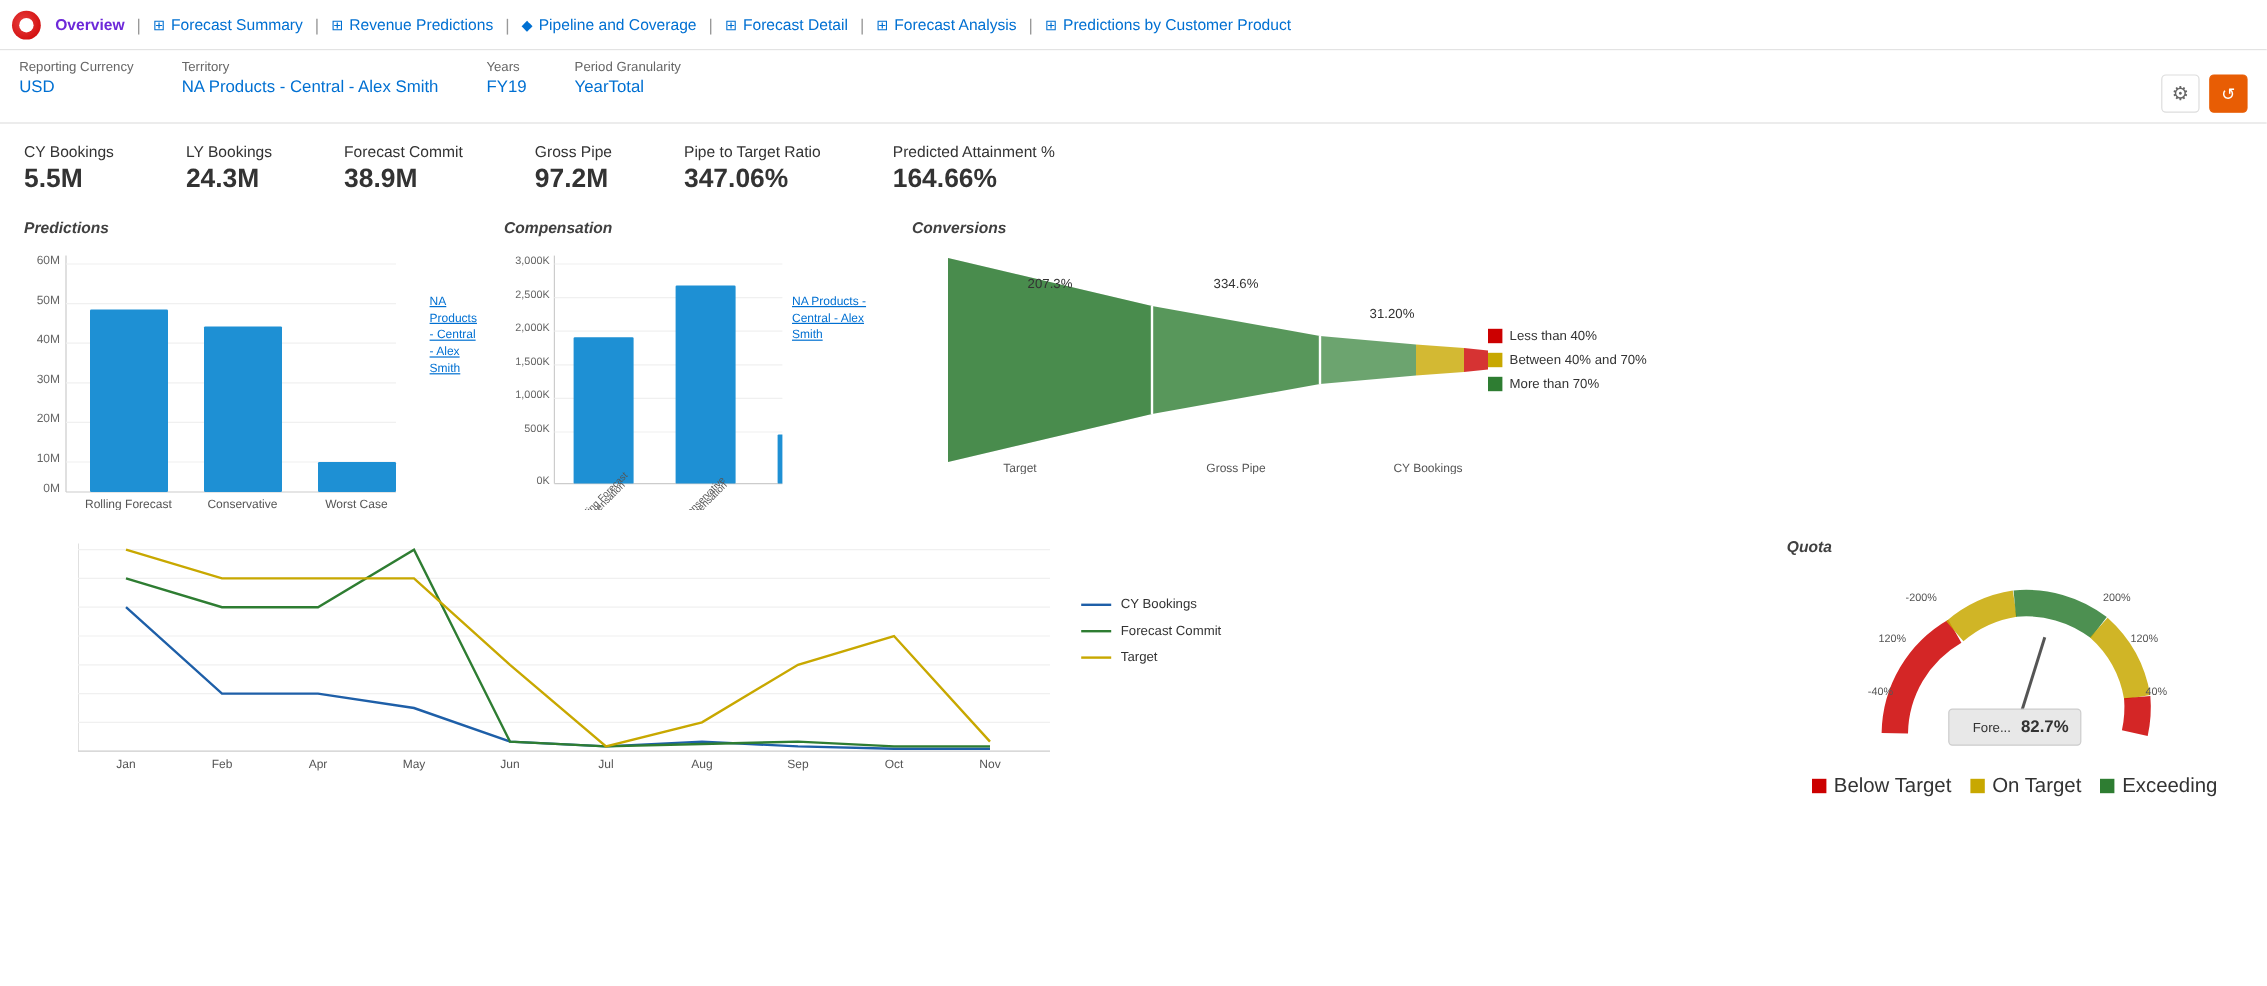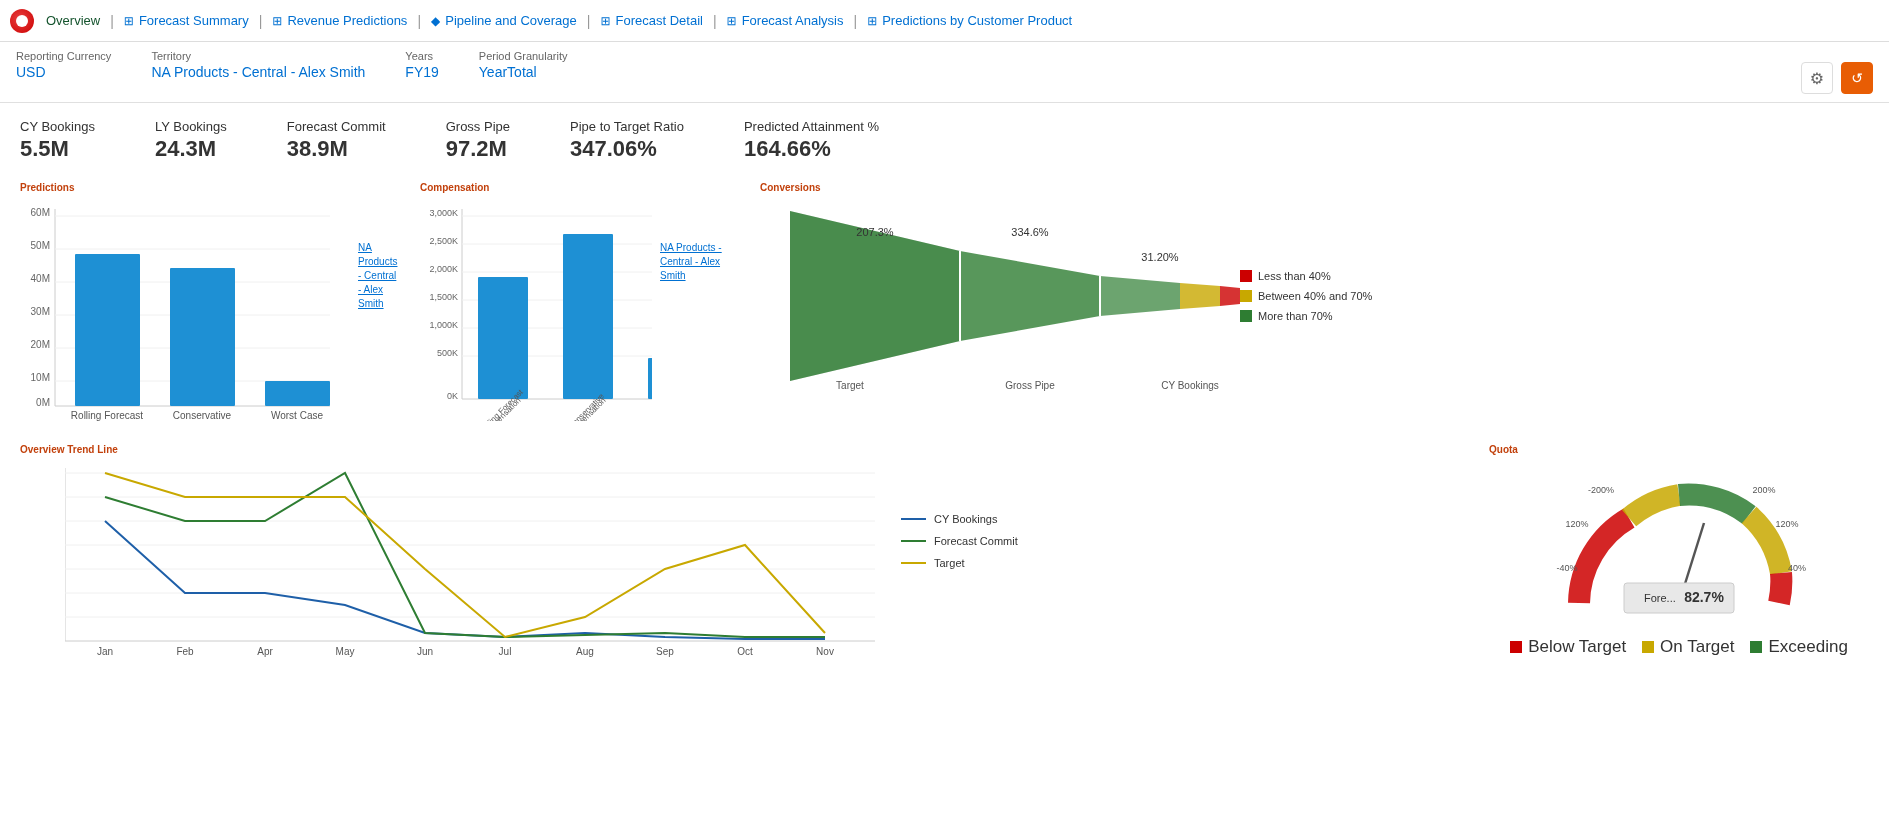--- a/index.html
+++ b/index.html
@@ -17,21 +17,21 @@
       display: flex; align-items: center; justify-content: center;
       margin-right: 8px; flex-shrink: 0;
     }
     .nav-logo-inner { width: 12px; height: 12px; border-radius: 50%; background: #fff; }
     .nav-separator { color: #999; margin: 0 6px; font-size: 14px; }
     .nav-item {
       display: flex; align-items: center; gap: 5px;
       color: #0070d2; font-size: 13px; cursor: pointer;
       white-space: nowrap; padding: 0 4px;
     }
-    .nav-item.active { color: #14532d; font-weight: normal; }
+    .nav-item.active { color: #6d28d9; font-weight: bold; }
 
     
     .filter-bar {
       display: flex; align-items: flex-start; padding: 8px 16px;
       border-bottom: 1px solid #e0e0e0; background: #fff; gap: 40px;
     }
     .filter-group { display: flex; flex-direction: column; gap: 2px; }
     .filter-label { font-size: 11px; color: #666; }
     .filter-value { font-size: 14px; color: #0070d2; font-weight: 500; }
     .filter-actions { margin-left: auto; display: flex; align-items: center; gap: 8px; padding-top: 12px; }
@@ -50,21 +50,21 @@
     .kpi-row { display: flex; gap: 60px; margin-bottom: 20px; }
     .kpi-item { display: flex; flex-direction: column; gap: 2px; }
     .kpi-label { font-size: 13px; color: #333; }
     .kpi-value { font-size: 22px; font-weight: bold; color: #333; }
 
     
     .charts-row { display: flex; gap: 20px; margin-bottom: 20px; }
 
     
     .chart-box { flex: 1; }
-    .chart-title { font-size: 10px; font-weight: bold; margin-bottom: 8px; color: #c2410c; }
+    .chart-title { font-size: 13px; font-weight: bold; margin-bottom: 8px; color: #404040; font-style: italic; }
 
     
     .funnel-section { flex: 1; }
     .legend-item { display: flex; align-items: center; gap: 6px; }
     .legend-color { width: 12px; height: 12px; }
     .trend-legend-item { display: flex; align-items: center; gap: 8px; }
 
     
     svg text { font-family: Arial, sans-serif; }
   </style>
@@ -282,21 +282,20 @@
             <span>More than 70%</span>
           </div>
         </div>
       </div>
     </div>
   </div>
 
   <div style="display:flex; gap:20px;">
 
     <div style="flex:1;">
-      <div class="chart-title">Overview Trend Line</div>
       <div style="display:flex; gap:16px;">
         <div style="position:relative; margin-left:45px;">
           <svg width="820" height="200">
 
             <text x="-5" y="10" font-size="9" text-anchor="end" fill="#666">7,000K</text>
             <text x="-5" y="34" font-size="9" text-anchor="end" fill="#666">6,000K</text>
             <text x="-5" y="58" font-size="9" text-anchor="end" fill="#666">5,000K</text>
             <text x="-5" y="82" font-size="9" text-anchor="end" fill="#666">4,000K</text>
             <text x="-5" y="106" font-size="9" text-anchor="end" fill="#666">3,000K</text>
             <text x="-5" y="130" font-size="9" text-anchor="end" fill="#666">2,000K</text>

